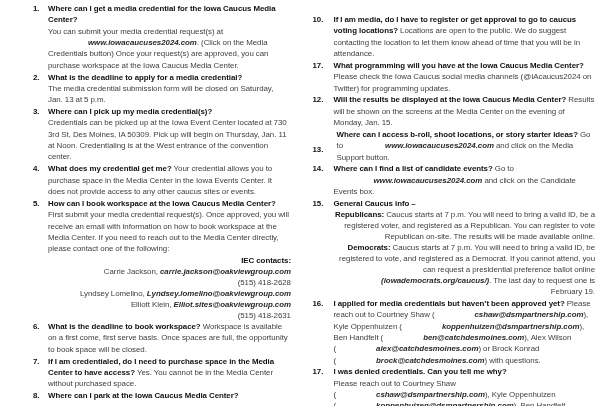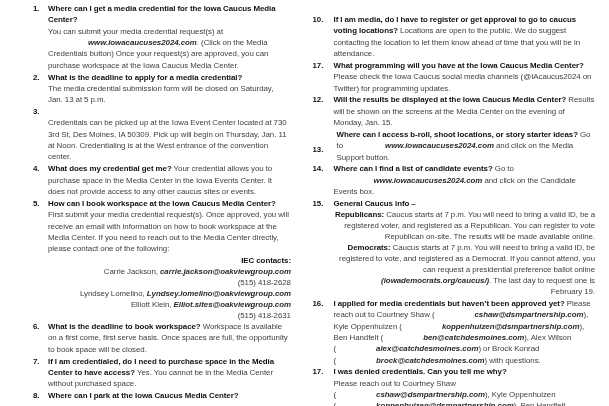--- a/index.html
+++ b/index.html
@@ -94,21 +94,21 @@
       <div class="faq-item">
         <div class="faq-num">1.</div>
         <div class="faq-body"><span class="q">Where can I get a media credential for the Iowa Caucus Media Center?</span><br><span class="faq-answer">You can submit your media credential request(s) at <i>www.iowacaucuses2024.com</i>. (Click on the Media Credentials button) Once your request(s) are approved, you can purchase workspace at the Iowa Caucus Media Center.</span></div>
       </div>
       <div class="faq-item">
         <div class="faq-num">2.</div>
         <div class="faq-body"><span class="q">What is the deadline to apply for a media credential?</span><br><span class="faq-answer">The media credential submission form will be closed on Saturday, Jan. 13 at 5 p.m.</span></div>
       </div>
       <div class="faq-item">
         <div class="faq-num">3.</div>
-        <div class="faq-body"><br><span class="faq-answer">Credentials can be picked up at the Iowa Event Center located at 730 3rd St, Des Moines, IA 50309. Pick up will begin on Thursday, Jan. 11 at Noon. Credentialing is at the West entrance of the convention center.</span></div>
+        <div class="faq-body"><span class="q">Where can I pick up my media credential(s)?</span><br><span class="faq-answer">Credentials can be picked up at the Iowa Event Center located at 730 3rd St, Des Moines, IA 50309. Pick up will begin on Thursday, Jan. 11 at Noon. Credentialing is at the West entrance of the convention center.</span></div>
       </div>
       <div class="faq-item">
         <div class="faq-num">4.</div>
         <div class="faq-body"><span class="q">What does my credential get me?</span><span class="faq-answer"> Your credential allows you to purchase space in the Media Center in the Iowa Events Center. It does not provide access to any other caucus sites or events.</span></div>
       </div>
       <div class="faq-item">
         <div class="faq-num">5.</div>
         <div class="faq-body"><span class="q">How can I book workspace at the Iowa Caucus Media Center?</span><span class="faq-answer"> First submit your media credential request(s). Once approved, you will receive an email with information on how to book workspace at the Media Center. If you need to reach out to the Media Center directly, please contact one of the following:</span><div class="sub-block">
             <div class="sub-head">IEC contacts:</div>
             <div class="contact-line">Carrie Jackson, <span class="eml">carrie.jackson@oakviewgroup.com</span></div>

